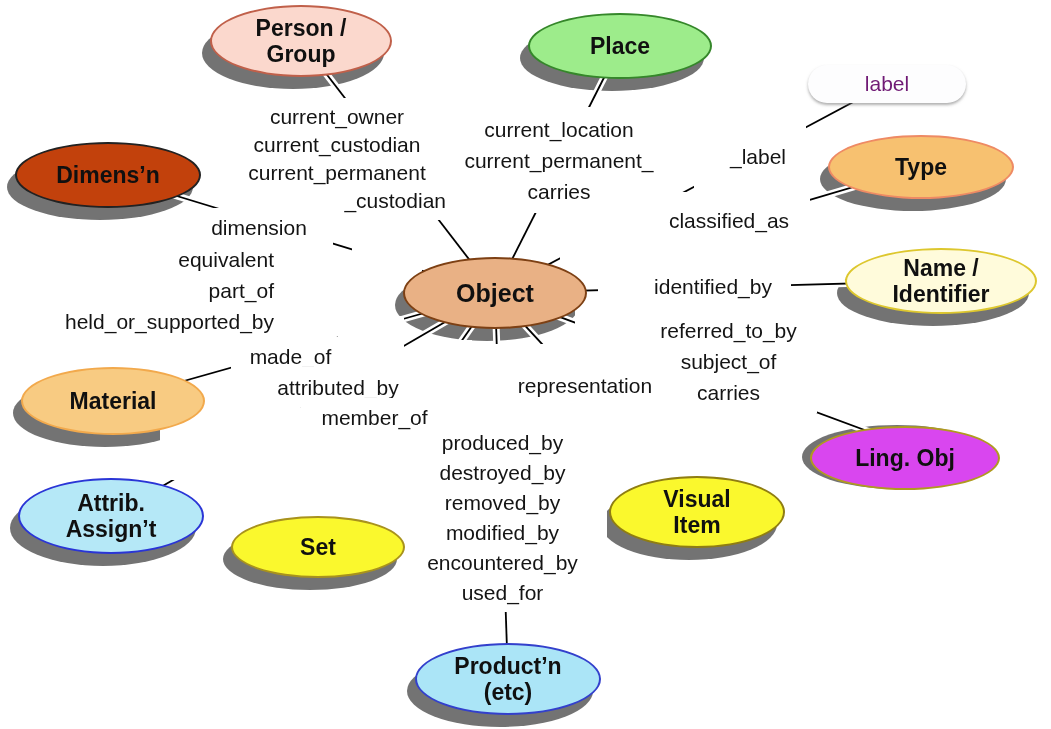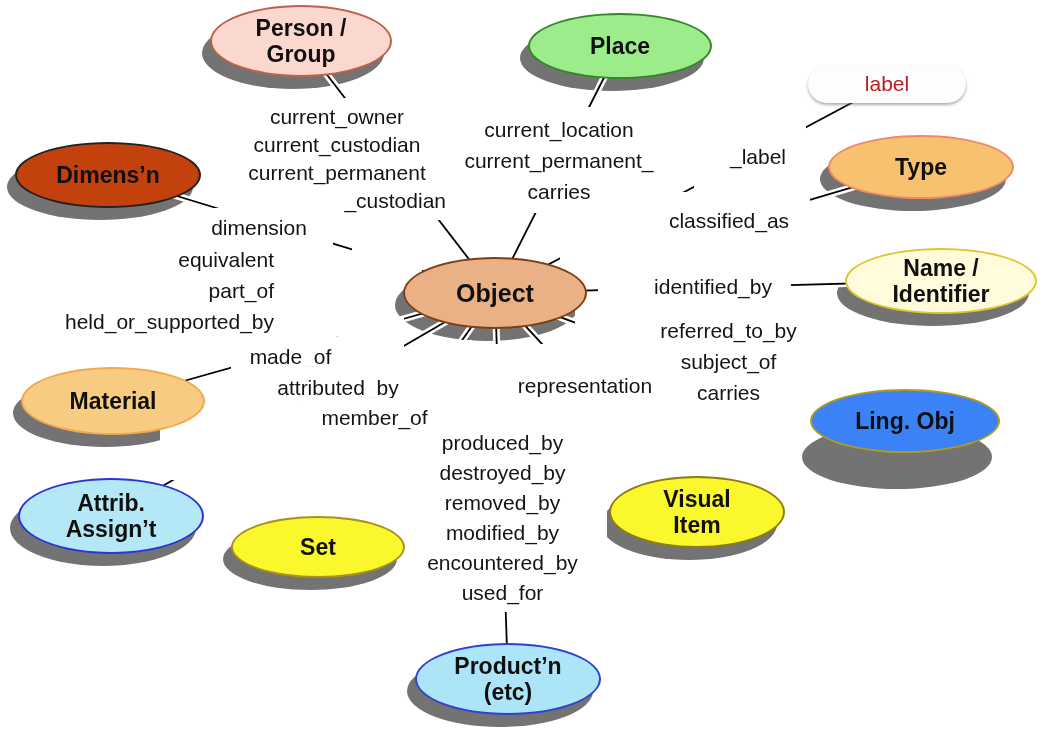--- a/index.html
+++ b/index.html
@@ -14,21 +14,21 @@
     justify-content:center;font-size:21px;line-height:29px;color:#141414;box-sizing:border-box;
   }
   .pbox div{width:100%;}
   .node{
     position:absolute;border-radius:50%;z-index:3;display:flex;flex-direction:column;
     align-items:center;justify-content:center;text-align:center;font-weight:bold;
     font-size:23px;line-height:26px;color:#101010;box-sizing:border-box;
   }
   .pill{
     position:absolute;background:#fdfdfe;border-radius:19px;z-index:2;display:flex;
-    align-items:center;justify-content:center;font-size:21px;color:#b91c1c;
+    align-items:center;justify-content:center;font-size:21px;color:#701a75;
     box-shadow:0 2px 3px rgba(110,110,110,.55);
   }
 </style>
 </head>
 <body>
 
 <div id="stage">
   <svg id="wires" width="1051" height="729">
       <ellipse cx="293" cy="53" rx="91" ry="36" fill="#6b6b6b" opacity="0.95"></ellipse>
       <ellipse cx="612" cy="58" rx="92" ry="33" fill="#6b6b6b" opacity="0.95"></ellipse>
@@ -161,20 +161,20 @@
       <div>Attrib.</div>
       <div>Assign’t</div>
     </div>
     <div class="node" style="left: 231px; top: 516px; width: 174px; height: 62px; background: rgb(250, 248, 45); border: 2.5px solid rgb(168, 146, 29);">
       <div>Set</div>
     </div>
     <div class="node" style="left: 609px; top: 476px; width: 176px; height: 72px; background: rgb(250, 248, 45); border: 2.5px solid rgb(143, 125, 18);">
       <div>Visual</div>
       <div>Item</div>
     </div>
-    <div class="node" style="left: 810px; top: 389px; width: 190px; height: 64px; background: #3b82f6; border: 2.5px solid rgb(176, 154, 32);">
+    <div class="node" style="left: 810px; top: 426px; width: 190px; height: 64px; background: #d946ef; border: 2.5px solid rgb(176, 154, 32);">
       <div>Ling. Obj</div>
     </div>
     <div class="node" style="left: 415px; top: 643px; width: 186px; height: 72px; background: rgb(171, 229, 247); border: 2.5px solid rgb(51, 64, 204);">
       <div>Product’n</div>
       <div>(etc)</div>
     </div>
   </div>
 
 </body></html>

